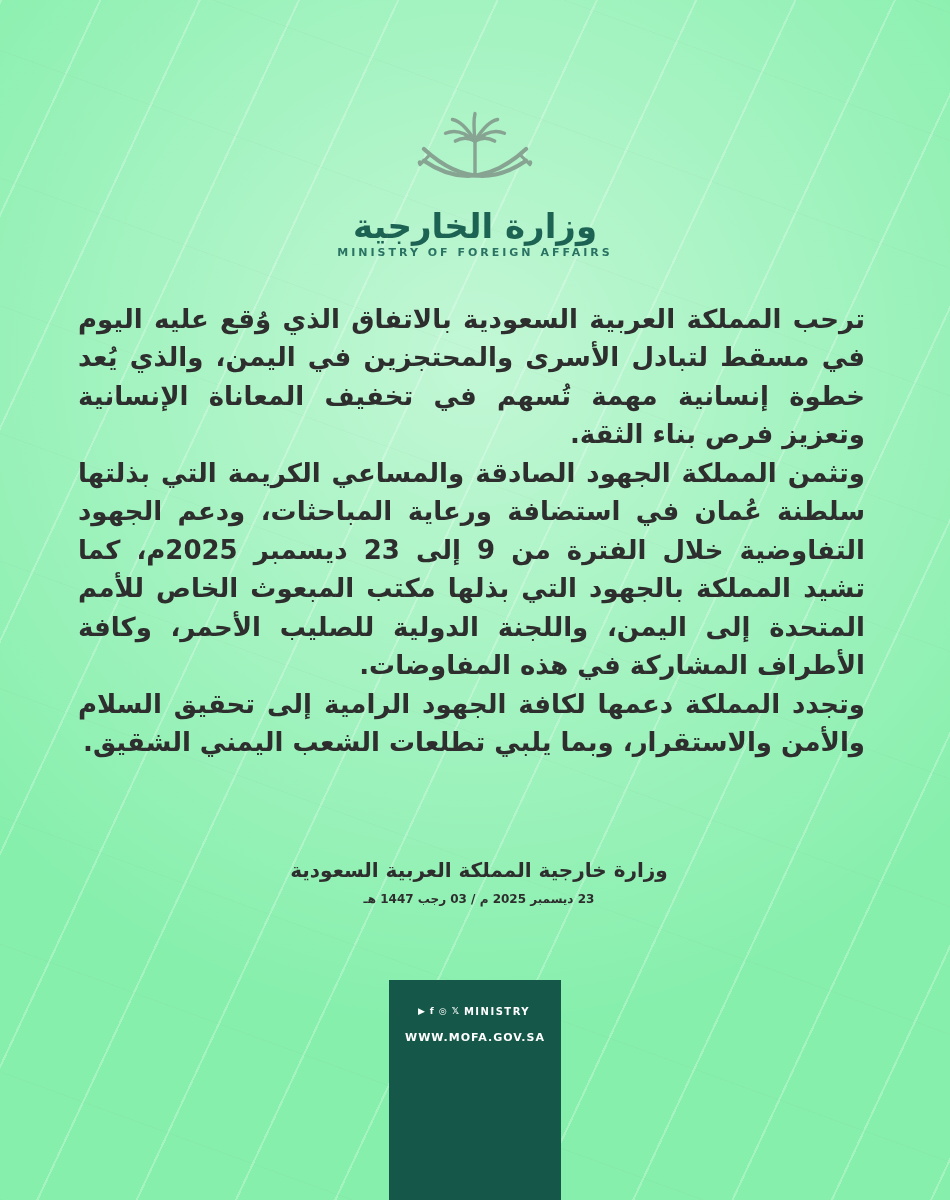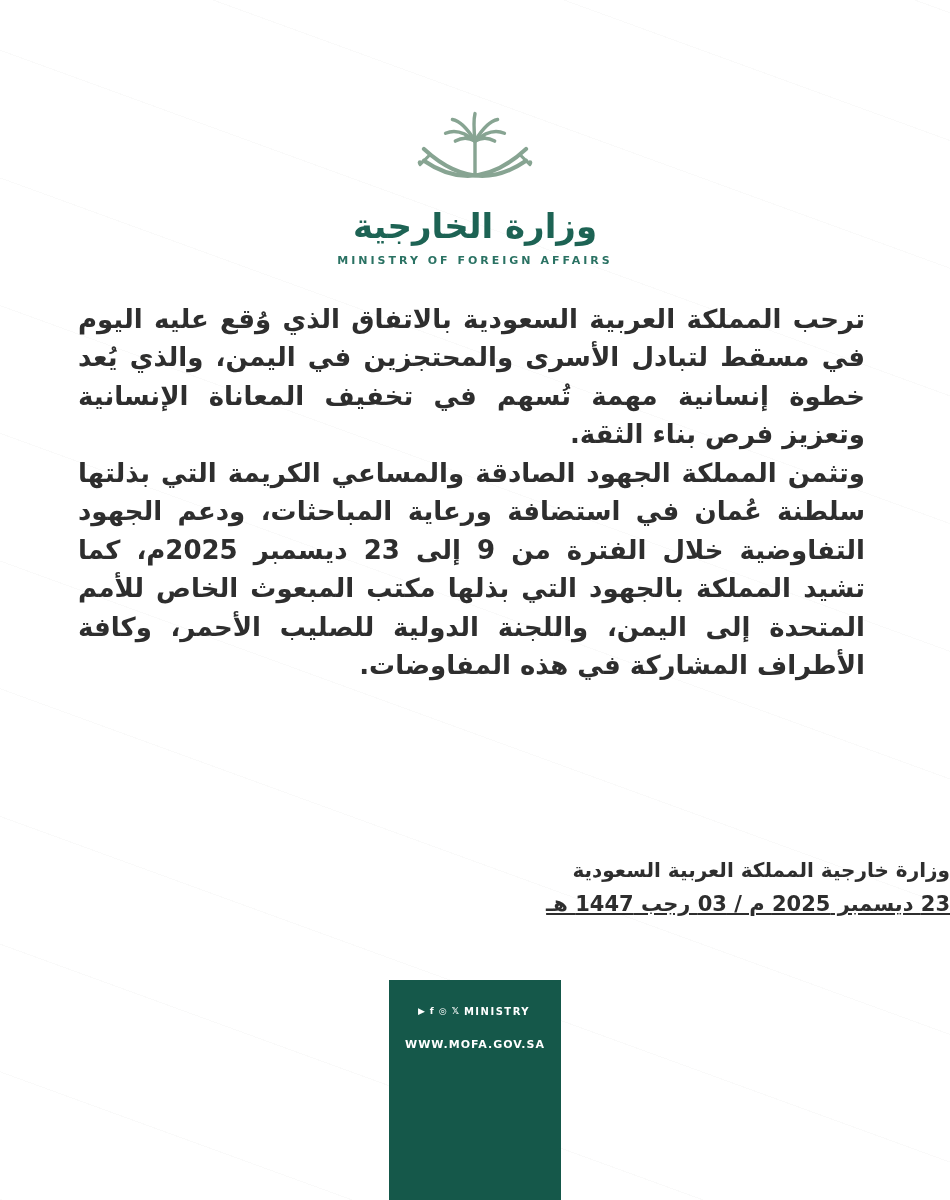--- a/index.html
+++ b/index.html
@@ -2,21 +2,21 @@
 <html lang="ar"><head>
 <meta charset="utf-8">
 <style>
   * { margin: 0; padding: 0; box-sizing: border-box; }
   html, body { background: #cfcecb; }
   .page {
     position: relative;
     width: 950px;
     height: 1200px;
     margin: 0 auto;
-    background: #ffffff;
+    background: #86efac;
     overflow: hidden;
     font-family: "DejaVu Sans", sans-serif;
   }
   
   .page::before {
     content: "";
     position: absolute; inset: 0;
     background:
       repeating-linear-gradient(115deg, rgba(255,255,255,0.25) 0 2px, transparent 2px 90px),
       repeating-linear-gradient(20deg, rgba(120,120,115,0.04) 0 1px, transparent 1px 120px),
@@ -31,21 +31,20 @@
   }
   .emblem { display: inline-block; }
   .calligraphy {
     margin-top: 2px;
     font-size: 34px;
     font-weight: bold;
     color: #1d6354;
     letter-spacing: 1px;
   }
   .ministry-en {
-    margin-top: 8px;
     font-size: 11px;
     font-weight: bold;
     letter-spacing: 3px;
     color: #2a7263;
   }
 
   .statement {
     position: absolute;
     top: 300px;
     left: 78px;
@@ -56,26 +55,27 @@
     font-weight: bold;
     font-size: 26px;
     line-height: 1.48;
   }
   .statement p + p { }
 
   .signature {
     position: absolute;
     top: 858px;
     left: 8px; right: 0;
+    text-align: center;
     direction: rtl;
     color: #2e2e2e;
     font-weight: bold;
   }
   .signature .line1 { font-size: 20px; letter-spacing: 0.5px; }
-  .signature .line2 { font-size: 21px; margin-top: 10px; text-decoration: underline; }
+  .signature .line2 { font-size: 12px; margin-top: 10px; }
 
   .footer-banner {
     position: absolute;
     bottom: 0;
     left: 50%;
     transform: translateX(-50%);
     width: 172px;
     height: 220px;
     background: #15584a;
     color: #ffffff;
@@ -92,21 +92,21 @@
     letter-spacing: 1.5px;
   }
   .social-row .icon {
     display: inline-block;
     font-size: 9px;
     line-height: 1;
     letter-spacing: 0;
   }
   .social-handle { margin-right: 2px; }
   .website {
-    margin-top: 21px;
+    margin-top: 14px;
     font-size: 11px;
     font-weight: bold;
     letter-spacing: 1px;
   }
 </style>
 </head>
 <body>
 
 <div class="page">
 
@@ -136,20 +136,21 @@
         <circle cx="126" cy="72" r="2.4" fill="#87a492" stroke="none"></circle>
       </svg>
     </span>
     <div class="calligraphy">وزارة الخارجية</div>
     <div class="ministry-en">MINISTRY OF FOREIGN AFFAIRS</div>
   </div>
 
   <div class="statement">
     <p>ترحب المملكة العربية السعودية بالاتفاق الذي وُقع عليه اليوم في مسقط لتبادل الأسرى والمحتجزين في اليمن، والذي يُعد خطوة إنسانية مهمة تُسهم في تخفيف المعاناة الإنسانية وتعزيز فرص بناء الثقة.</p>
     <p>وتثمن المملكة الجهود الصادقة والمساعي الكريمة التي بذلتها سلطنة عُمان في استضافة ورعاية المباحثات، ودعم الجهود التفاوضية خلال الفترة من 9 إلى 23 ديسمبر 2025م، كما تشيد المملكة بالجهود التي بذلها مكتب المبعوث الخاص للأمم المتحدة إلى اليمن، واللجنة الدولية للصليب الأحمر، وكافة الأطراف المشاركة في هذه المفاوضات.</p>
+    <p>وتجدد المملكة دعمها لكافة الجهود الرامية إلى تحقيق السلام والأمن والاستقرار، وبما يلبي تطلعات الشعب اليمني الشقيق.</p>
   </div>
 
   <div class="signature">
     <div class="line1">وزارة خارجية المملكة العربية السعودية</div>
     <div class="line2">23 ديسمبر 2025 م / 03 رجب 1447 هـ</div>
   </div>
 
   <div class="footer-banner">
     <div class="social-row">
       <span class="icon">▶</span>

